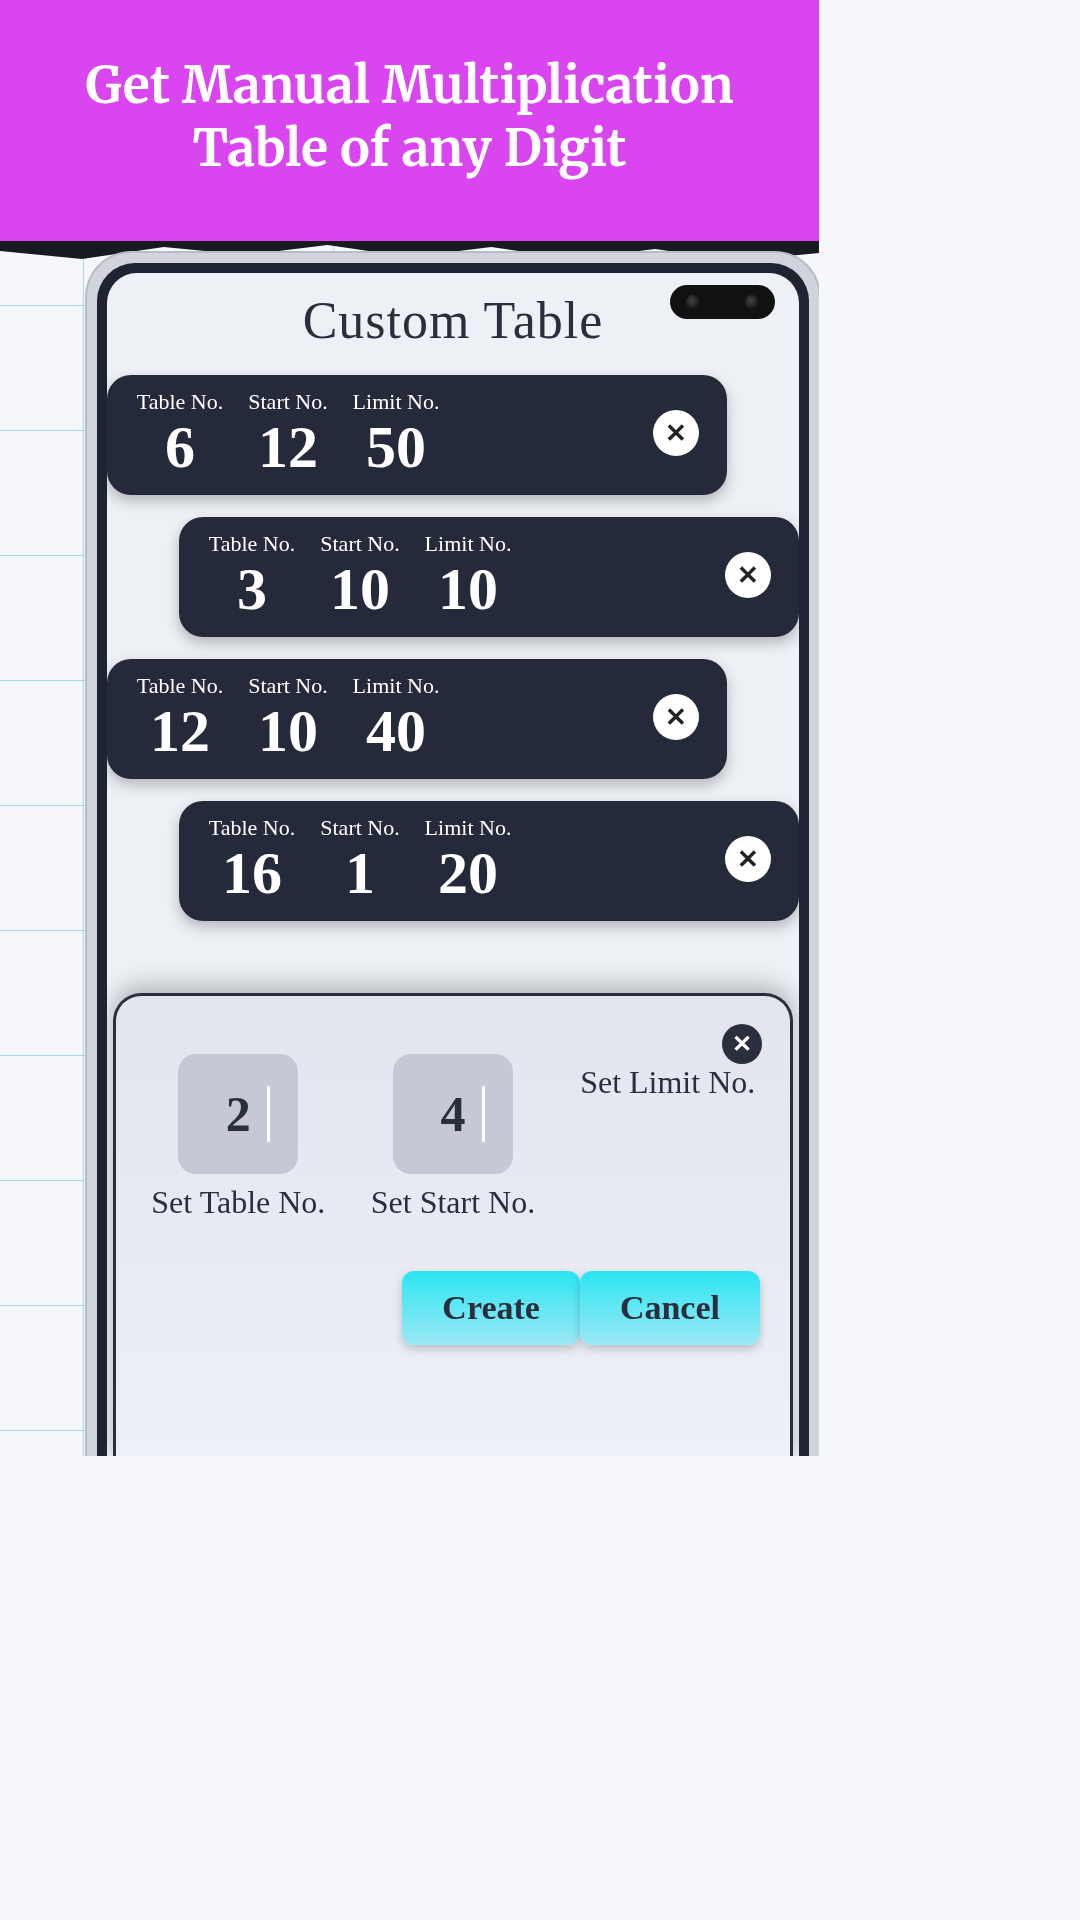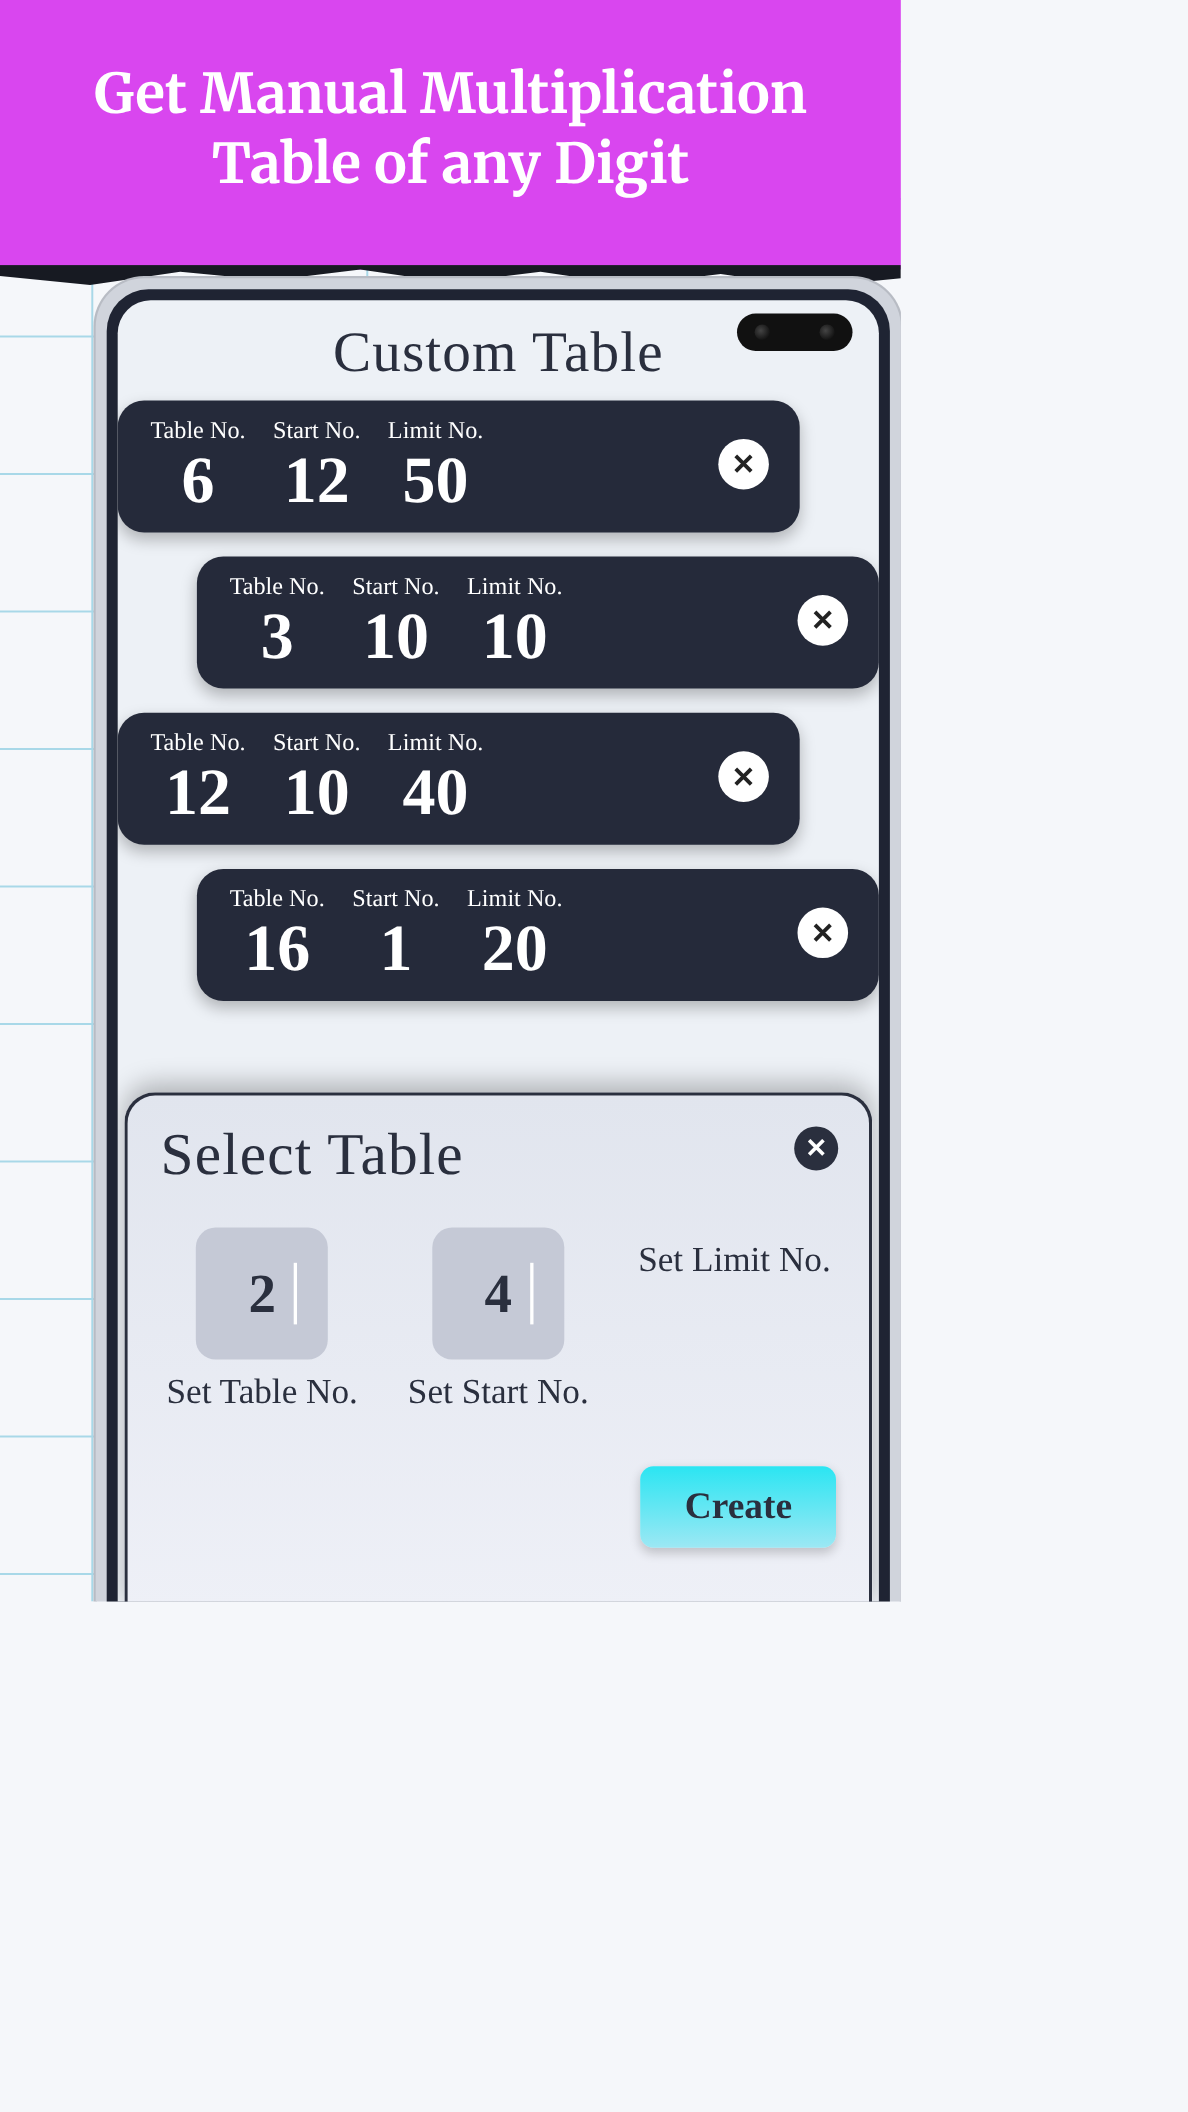--- a/index.html
+++ b/index.html
@@ -117,20 +117,21 @@
   font-family: 'Brush Script MT', cursive;
   font-size: 52px;
   color: #2a2f3e;
   padding: 18px 0 14px;
   font-weight: normal;
   letter-spacing: 1px;
 }
 
 .cards-area {
   padding: 0 0 0 0;
+  margin-top: 11px;
 }
 
 .card {
   background: #252a3a;
   border-radius: 24px;
   padding: 14px 28px 18px;
   display: flex;
   align-items: center;
   gap: 18px;
   margin-bottom: 22px;
@@ -354,21 +355,20 @@
           <span class="col-value">20</span>
         </div>
         <div class="close-btn">
           <span>✕</span>
         </div>
       </div>
 
     </div>
 
     <div class="sheet">
-      <div class="sheet-title">Select Table</div>
       <div class="sheet-close">
         <span>✕</span>
       </div>
 
       <div class="input-row">
         <div class="input-group">
           <div class="input-box">
             <span>2</span>
           </div>
           <span class="input-label">Set Table No.</span>
@@ -379,17 +379,18 @@
           </div>
           <span class="input-label">Set Start No.</span>
         </div>
         <div class="input-group">
           <span class="input-label">Set Limit No.</span>
         </div>
       </div>
 
       <div class="button-row">
         <button class="action-btn">Create</button>
+        <button class="action-btn">Cancel</button>
       </div>
     </div>
 
   </div>
 </div>
 
 </body></html>

